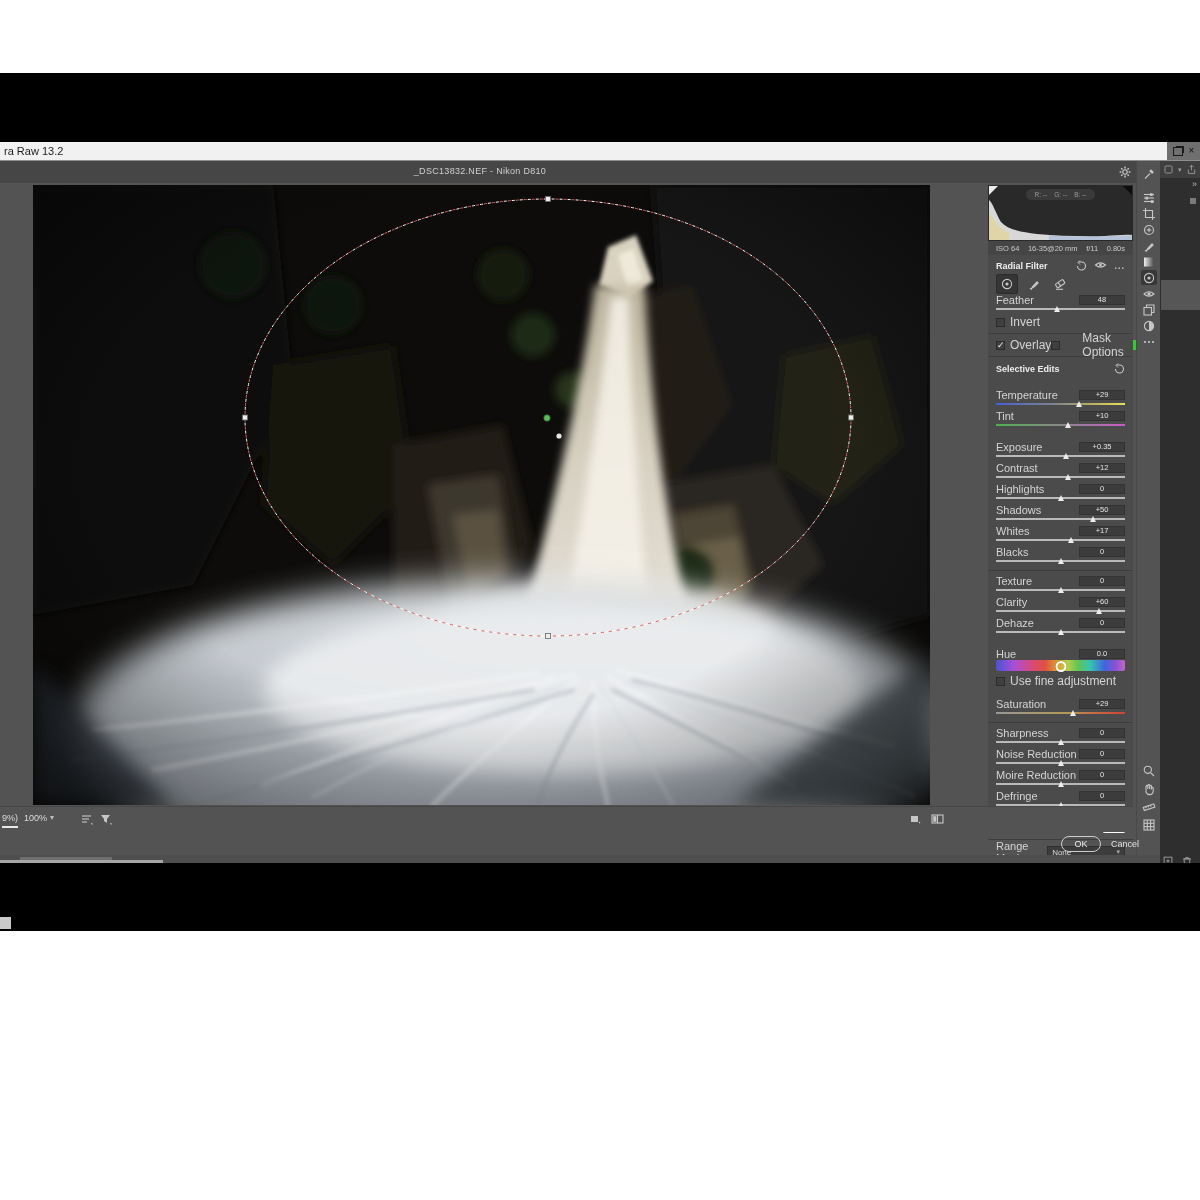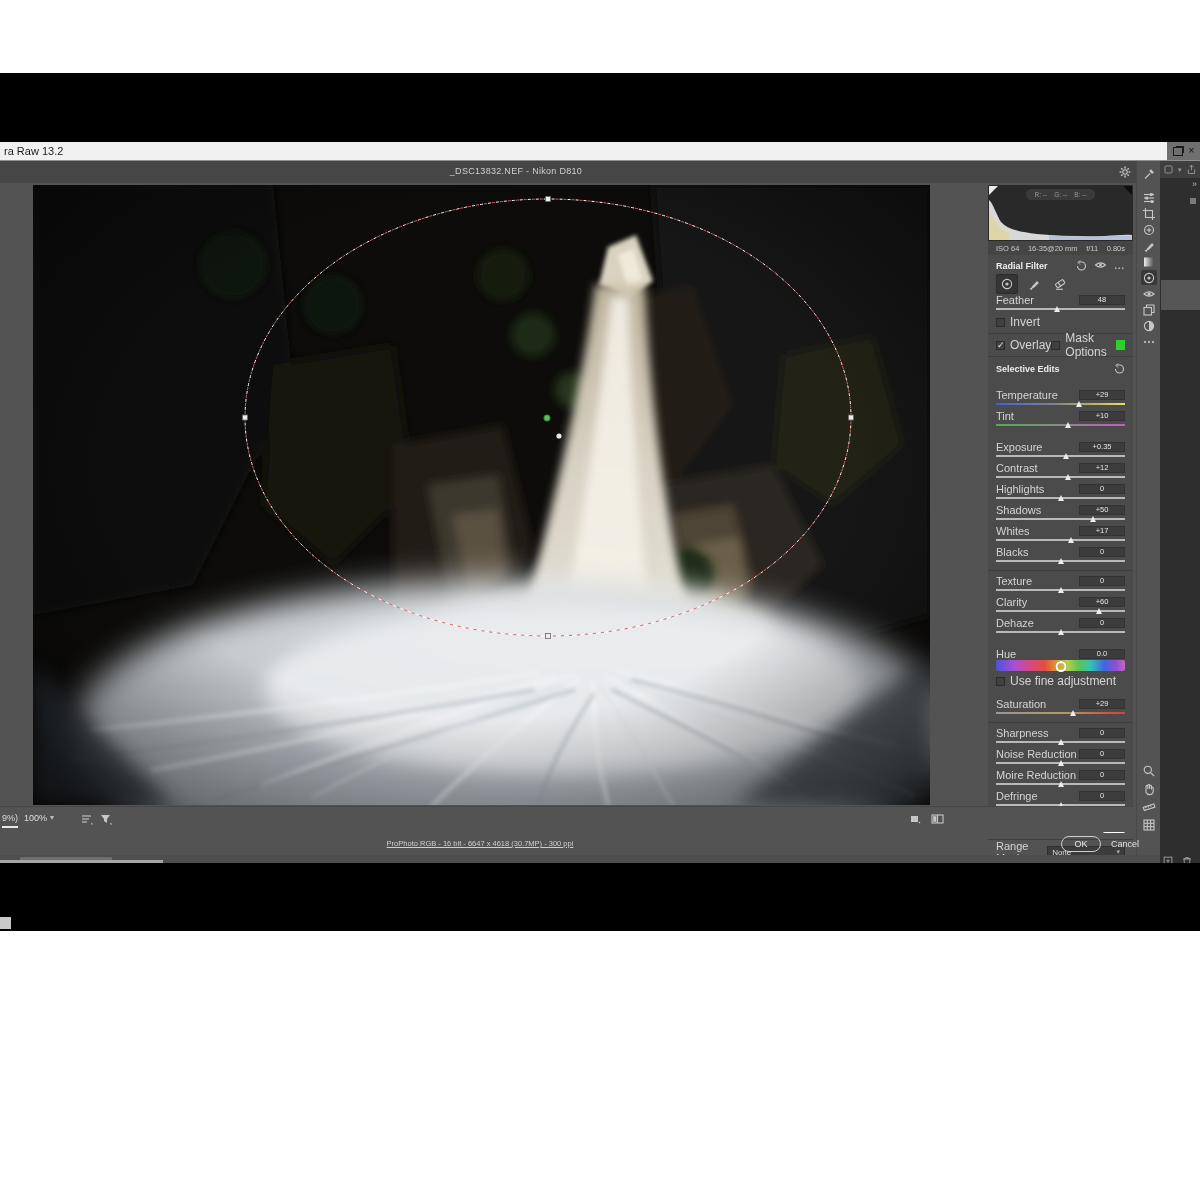--- a/index.html
+++ b/index.html
@@ -12,21 +12,21 @@
   .corner-chip{left:0;top:917px;width:11px;height:12px;background:#c9c9c9;}
   
   .titlebar{left:0;top:142px;width:1200px;height:19px;background:#f1f1f1;border-bottom:1px solid #8f8f8f;box-sizing:border-box;}
   .titlebar-text{position:absolute;left:4px;top:3px;font-size:11px;color:#1c1c1c;text-align:center;}
   .win-controls{position:absolute;right:0;top:0;width:33px;height:18px;background:#6f6f6f;display:flex;align-items:center;justify-content:space-evenly;}
   .win-restore{width:8px;height:7px;border:1px solid #1a1a1a;background:#6f6f6f;box-shadow:2px -2px 0 -1px #1a1a1a;}
   .win-close{font-size:10px;color:#111;line-height:10px;}
   
   .dialog{left:0;top:161px;width:1160px;height:694px;background:#535353;}
   .doc-header{position:absolute;left:0;top:0;width:1160px;height:22px;background:#464646;}
-  .doc-title{position:absolute;left:0;top:5px;width:960px;text-align:center;font-size:9px;color:#cfcfcf;letter-spacing:.3px;padding-left:36px;}
+  .doc-title{position:absolute;left:0;top:5px;width:960px;text-align:center;font-size:9px;color:#cfcfcf;letter-spacing:.3px;}
   .gear{position:absolute;left:1118px;top:4px;}
   
   .photo{position:absolute;left:33px;top:24px;width:897px;height:620px;background:#0c0b0a;overflow:hidden;}
   
   .dlg-bottom{position:absolute;left:0;top:645px;width:1133px;height:26px;background:#535353;border-top:1px solid #474747;box-sizing:border-box;}
   .zoom-partial{position:absolute;left:2px;top:6px;font-size:9px;color:#dcdcdc;border-bottom:2px solid #e8e8e8;padding-bottom:3px;}
   .zoom-level{position:absolute;left:24px;top:6px;font-size:9px;color:#dcdcdc;}
   .zoom-chev{position:absolute;left:50px;top:6px;font-size:8px;color:#bdbdbd;}
   .bb-icon{position:absolute;top:5px;}
   .dlg-footer{position:absolute;left:0;top:671px;width:1160px;height:23px;}
@@ -327,21 +327,21 @@
 
       <div class="hr"></div>
 
       <div class="cb-row" style="">
         <span style="display:flex;align-items:center">
           <span class="cb ck"></span>
           <span class="cb-lab">Overlay</span>
         </span>
         <span style="display:flex;align-items:center;gap:4px">
           <span class="cb"></span>
-          <span class="cb-lab" style="margin-left:1px">Mask Options</span>
+          <span class="cb-lab" style="margin-left:18px">Mask Options</span>
           <span class="swatch" id="mask-swatch" style="background: rgb(46, 208, 46);"></span>
         </span>
       </div>
 
       <div class="hr"></div>
 
       <div class="sec-head" style="margin-top:3px">
         <span class="sec-title">Selective Edits</span>
         <span class="head-ic">
           <svg class="icn" width="12" height="11" viewBox="0 0 12 11">
@@ -678,21 +678,20 @@
       <span class="bb-icon" style="left:930px">
         <svg class="icn" width="15" height="14" viewBox="0 0 15 14">
             <rect x="2" y="3" width="11" height="8"></rect>
             <line x1="7.5" y1="3" x2="7.5" y2="11"></line>
             <rect x="3.2" y="4.2" width="3.2" height="5.6" class="f"></rect>
           </svg>
       </span>
     </div>
 
     <div class="dlg-footer">
-      <div class="info-link">ProPhoto RGB - 16 bit - 6647 x 4618 (30.7MP) - 300 ppi</div>
       <div class="ok-btn">OK</div>
       <div class="cancel-btn">Cancel</div>
     </div>
   </div>
 
   <div class="abs ps-col">
     <div class="ps-top">
       <svg class="icn dim" width="11" height="11" viewBox="0 0 14 14">
           <rect x="2.5" y="2.5" width="9" height="9" rx="1.5"></rect>
         </svg>

